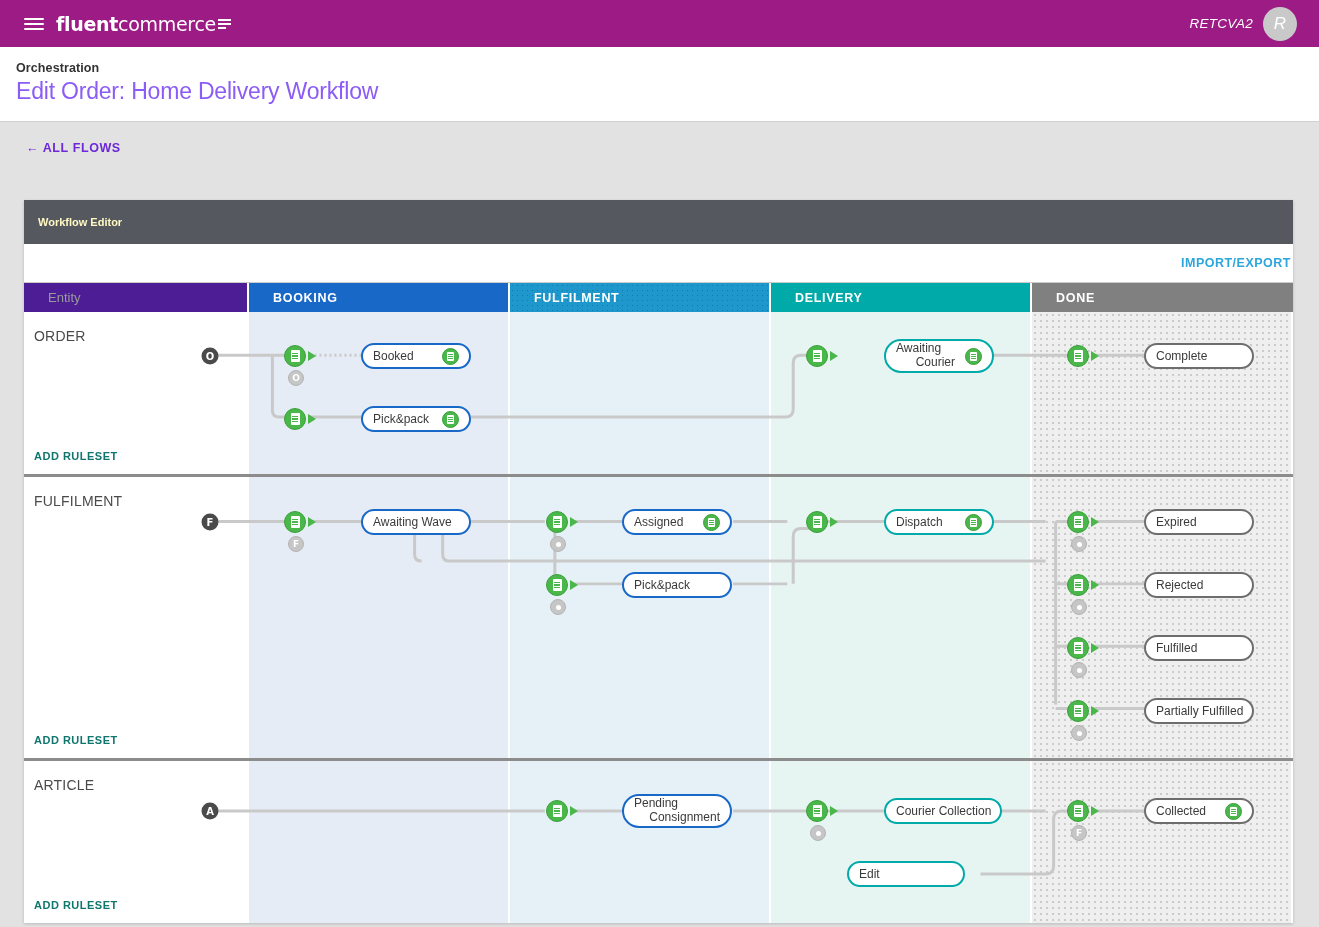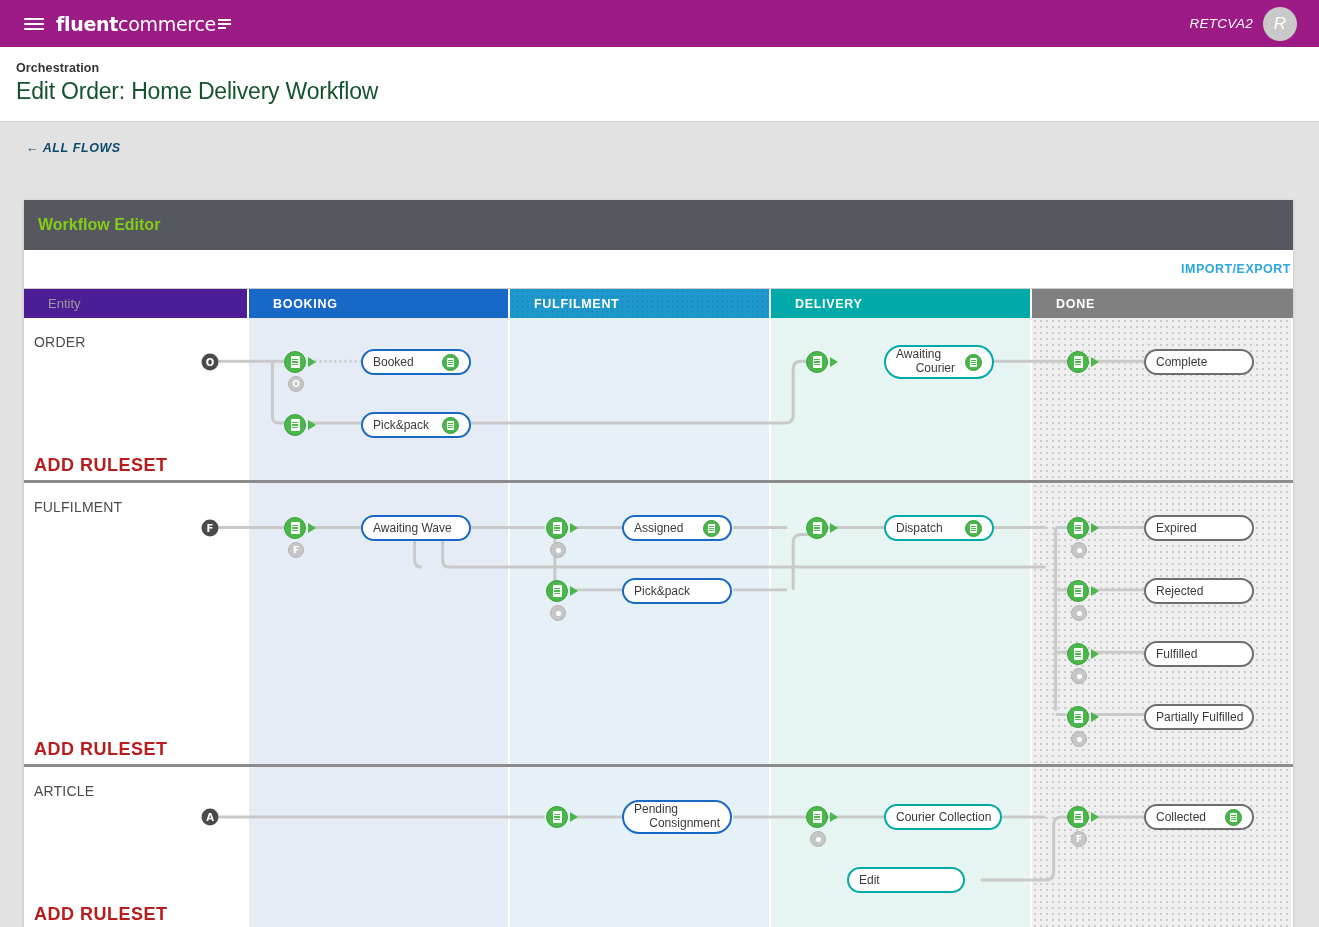--- a/index.html
+++ b/index.html
@@ -34,32 +34,32 @@
     width: 34px; height: 34px; border-radius: 50%; background: #c9c9c9;
     color: #fff; font-size: 17px; display: flex; align-items: center; justify-content: center;
   }
 
   
   .page-head {
     background: #fff; padding: 14px 0 16px 16px;
     border-bottom: 1px solid #d2d2d2;
   }
   .breadcrumb { font-size: 12.5px; font-weight: bold; color: #333; letter-spacing: 0.1px; }
-  .page-title { font-size: 23px; color: #14532d; margin-top: 3px; letter-spacing: -0.2px; font-weight: normal; }
+  .page-title { font-size: 23px; color: #8b5cf6; margin-top: 3px; letter-spacing: -0.2px; font-weight: normal; }
 
   
   .body-area { background: #e2e2e2; padding-top: 16px; }
   .all-flows {
-    margin-left: 26px; color: #0c4a6e; font-size: 12.5px; font-weight: bold;
-    letter-spacing: 0.6px; cursor: pointer; display: inline-block; font-style: italic;
+    margin-left: 26px; color: #6d28d9; font-size: 12.5px; font-weight: bold;
+    letter-spacing: 0.6px; cursor: pointer; display: inline-block;
   }
 
   
   .panel { margin: 44px 26px 0 24px; background: #fff; box-shadow: 0 1px 3px rgba(0,0,0,.18); }
-  .panel-head { background: #55585e; color: #84cc16; padding: 16px 0 16px 14px; font-size: 16px; font-weight: bold; margin-top: 44px; }
+  .panel-head { background: #55585e; color: #fef9c3; padding: 16px 0 16px 14px; font-size: 11px; font-weight: bold; margin-top: 44px; }
   .panel-toolbar { background: #fff; height: 38px; display: flex; align-items: center; justify-content: flex-end; padding-right: 0; }
   .import-export { color: #2ca6dd; font-size: 12.5px; font-weight: bold; letter-spacing: 0.5px; cursor: pointer; margin-right: 2px; }
 
   
   .col-head { display: flex; height: 30px; border-top: 1px solid #ccc; }
   .ch { color: #fff; font-size: 12.5px; font-weight: bold; letter-spacing: 0.7px;
         display: flex; align-items: center; padding-left: 24px; border-right: 2px solid #fff; }
   .ch-entity { color: #9a9a9a; background: #4c1d95; font-weight: normal; letter-spacing: 0; font-size: 13px;
                border-right: 2px solid #fff; }
   .w-entity { width: 225px; }
@@ -77,22 +77,22 @@
 
   
   .row { display: flex; position: relative; border-bottom: 3px solid #8c8c8c; }
   .row:last-child { border-bottom: none; }
   .row-label {
     width: 225px; background: #fff; position: relative; flex: 0 0 225px;
     border-right: 2px solid #fff;
   }
   .entity-name { position: absolute; top: 16px; left: 10px; font-size: 14px; color: #4a4a4a; letter-spacing: .2px; }
   .add-ruleset {
-    position: absolute; bottom: 4px; left: 10px;
-    color: #b91c1c; font-size: 18px; font-weight: bold; letter-spacing: .5px; cursor: pointer;
+    position: absolute; bottom: 12px; left: 10px;
+    color: #0f766e; font-size: 11px; font-weight: bold; letter-spacing: .5px; cursor: pointer;
   }
   .lane { flex: 0 0 261px; position: relative; border-right: 2px solid #fff; }
   .lane:last-child { border-right: none; }
   .lane-booking { background: #e6ecf6; }
   .lane-fulfilment { background: #e6f0f7; }
   .lane-delivery { background: #e6f4f2; }
   .lane-done { background: #efefef; position: relative; }
   .lane-done::before {
     content: ""; position: absolute; inset: 0;
     background-image: radial-gradient(#c8c8c8 0.7px, transparent 0.8px);

